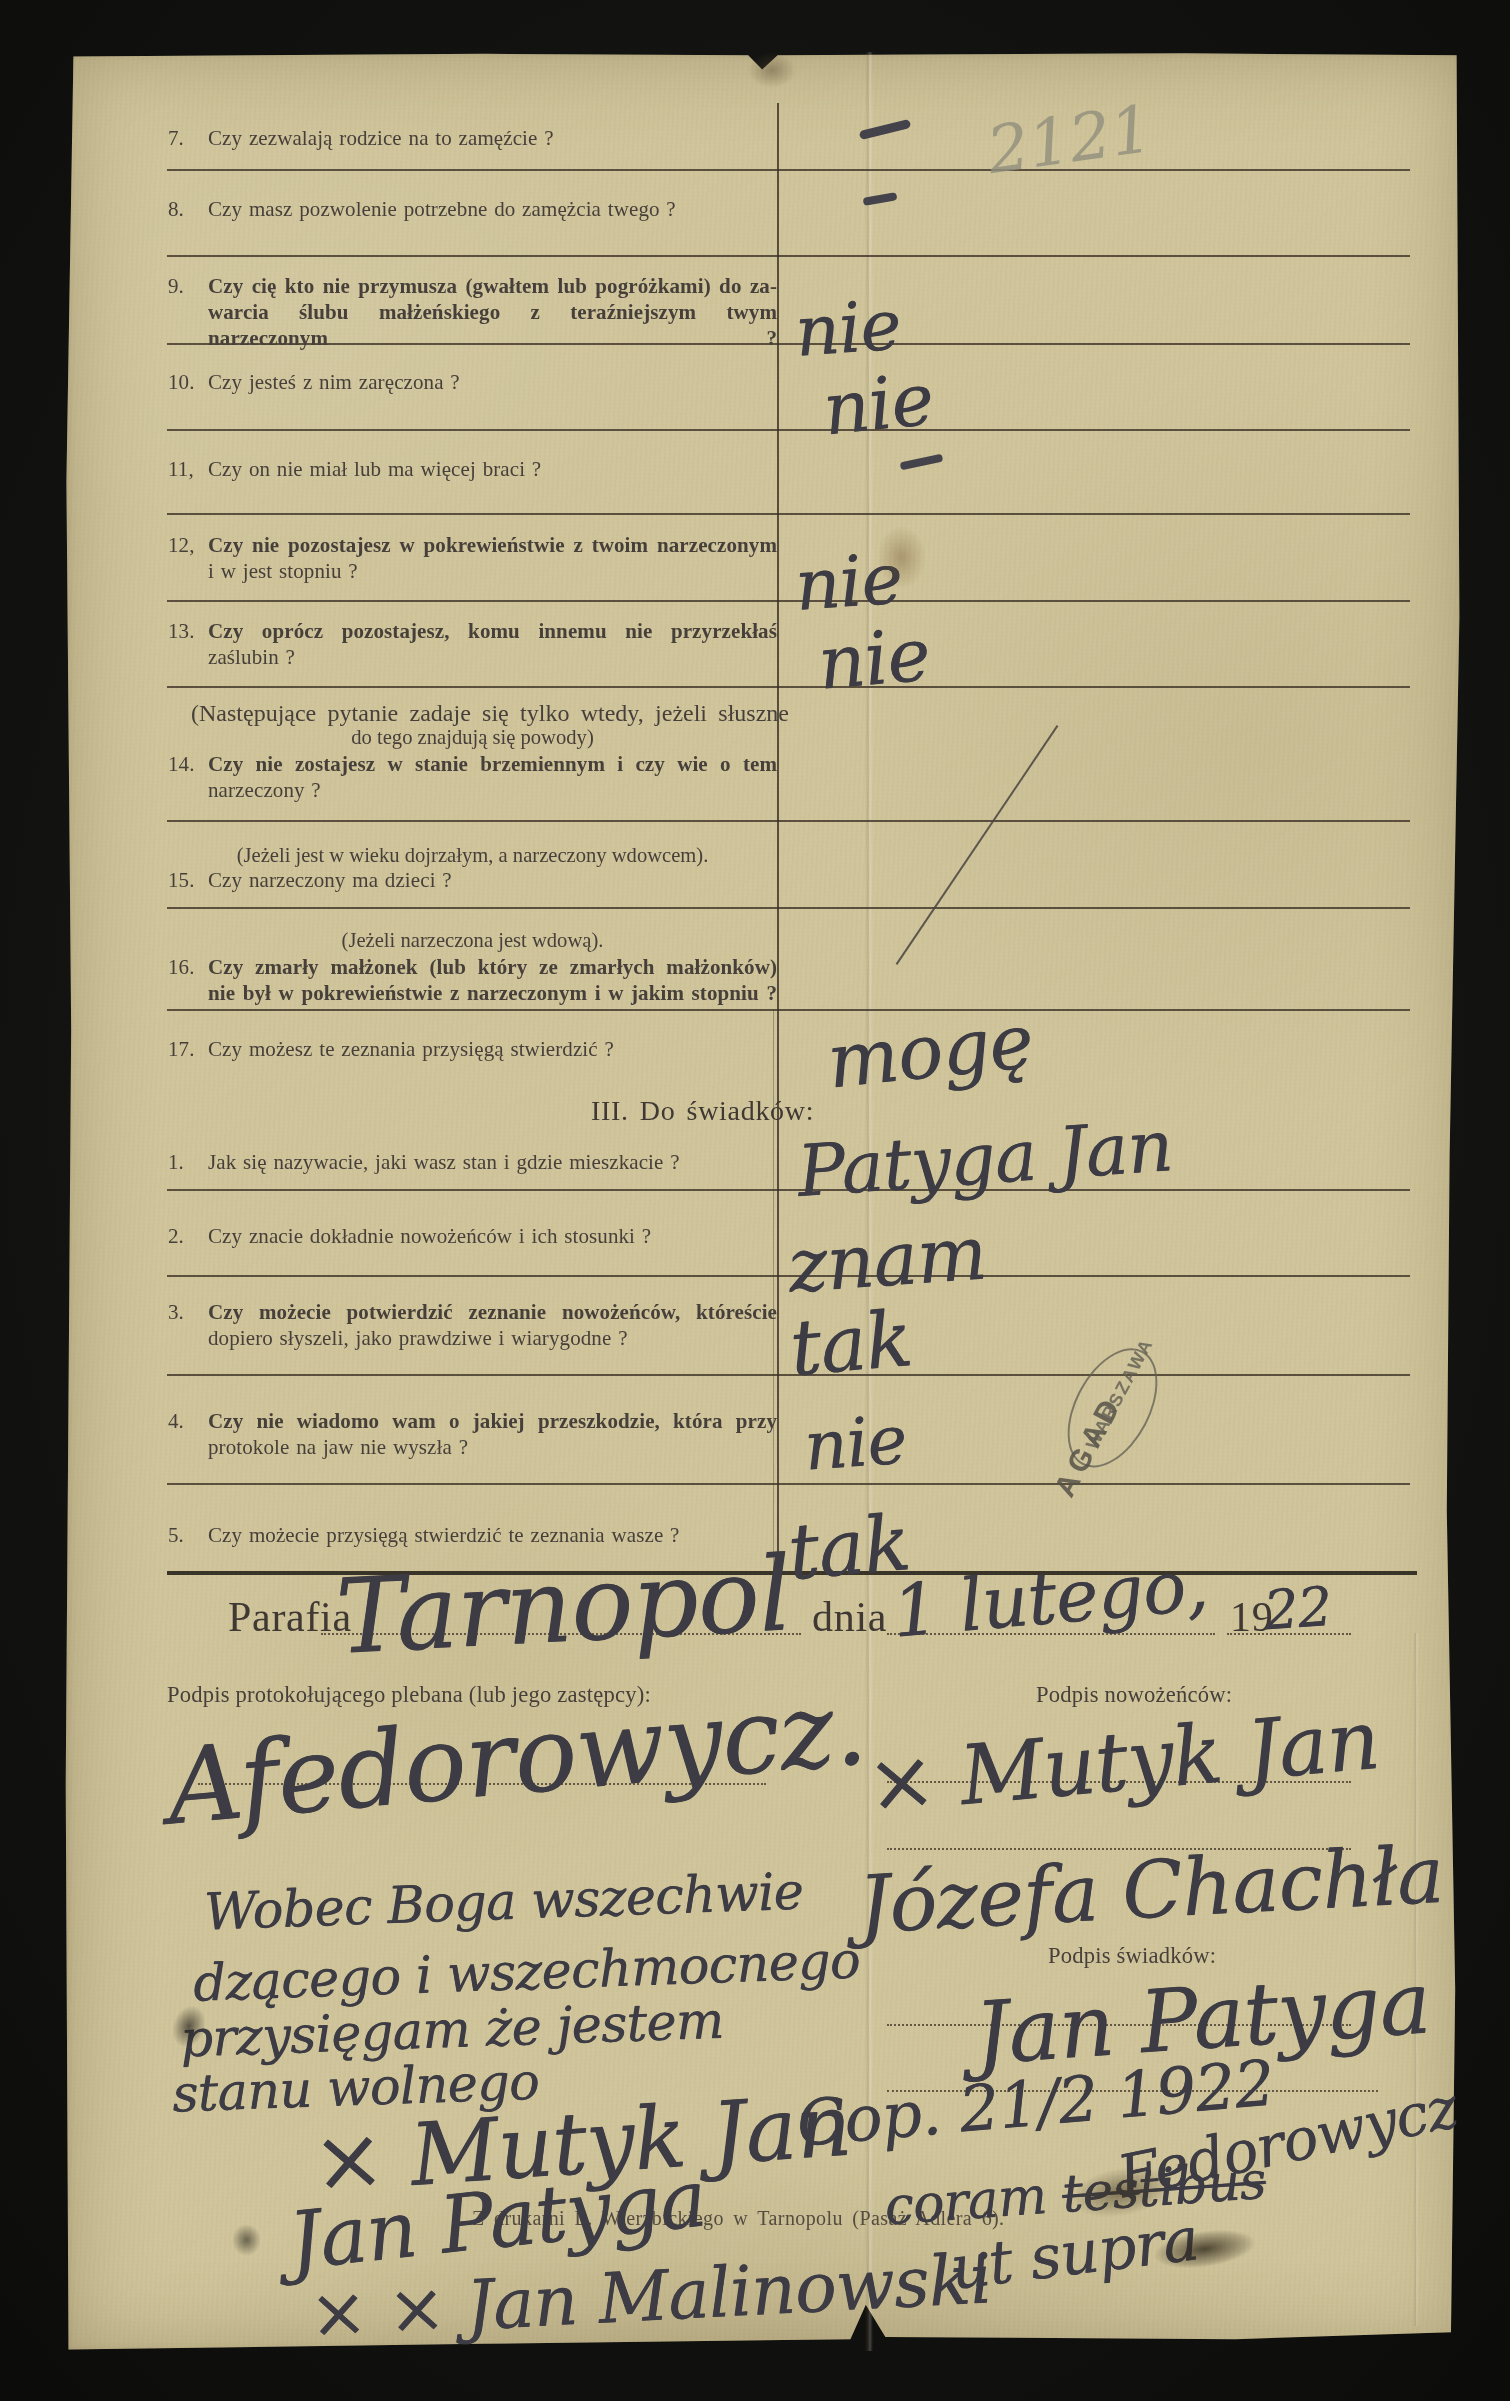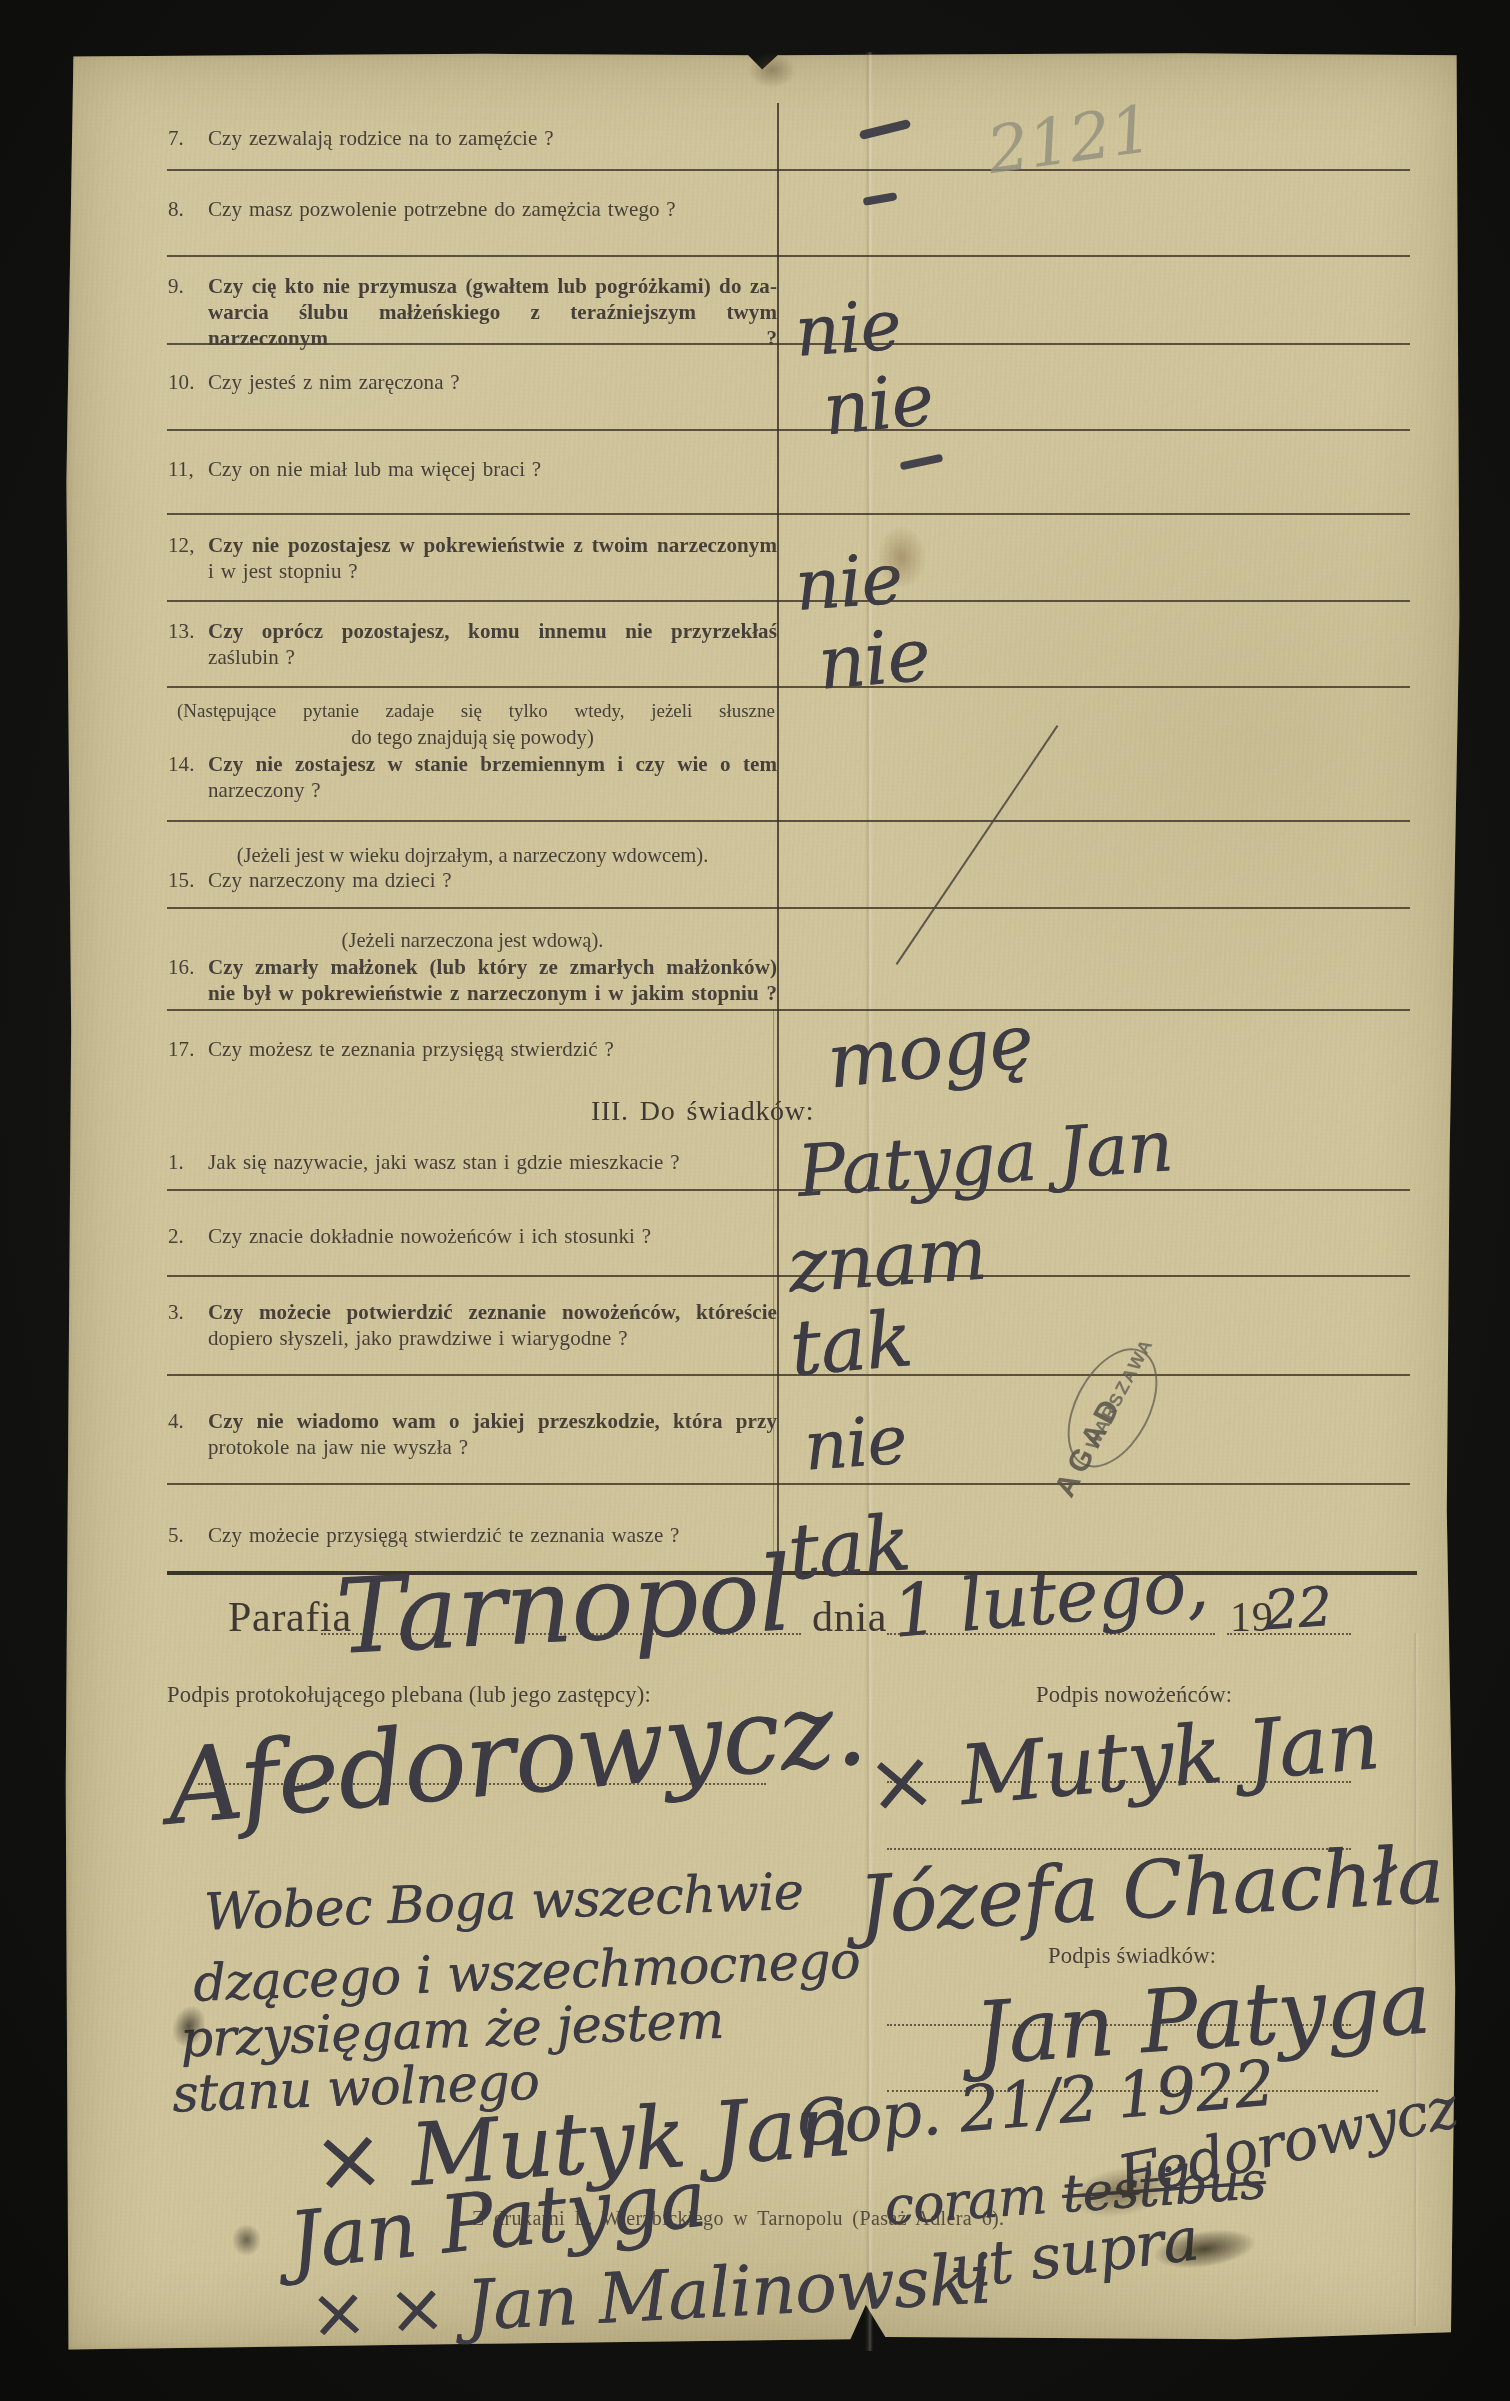--- a/index.html
+++ b/index.html
@@ -25,21 +25,21 @@
   
   .hr{position:absolute;height:1.7px;background:rgba(58,47,36,.78);}
   .hr-thick{position:absolute;height:4.1px;background:rgba(46,40,30,.92);}
   .vr{position:absolute;width:2.1px;background:rgba(58,48,38,.8);}
   .vr2{position:absolute;width:1px;background:rgba(58,48,38,.35);}
   .q-row{position:absolute;left:168px;width:609px;color:#47403a;font-size:21px;line-height:26px;letter-spacing:0.1px;word-spacing:1.4px;}
   .q-no{position:absolute;left:0;top:0;}
   .q-lines{margin-left:40px;}
   .jl{text-align:justify;text-align-last:justify;font-weight:bold;}
   .note{position:absolute;left:168px;width:609px;text-align:center;color:#47403a;font-size:20.6px;line-height:25px;}
-  .note-l{position:absolute;left:177px;width:598px;color:#47403a;font-size:19px;text-align:justify;text-align-last:justify;}
+  .note-l{position:absolute;left:191px;width:598px;color:#47403a;font-size:24px;text-align:justify;text-align-last:justify;}
   .heading3{position:absolute;left:591px;top:1095px;color:#3f3833;font-size:28px;letter-spacing:0.7px;word-spacing:3.4px;}
   .plabel{position:absolute;color:#47403a;font-size:22.6px;letter-spacing:0.2px;}
   .pbig{position:absolute;color:#3f3833;font-size:42px;letter-spacing:0.7px;}
   .dotted{position:absolute;border-top:2.1px dotted rgba(70,60,45,.8);height:0;}
   .imprint{position:absolute;left:472px;top:2207px;color:#554c40;font-size:20px;letter-spacing:0.4px;word-spacing:4.1px;white-space:nowrap;}
   
   .hw{position:absolute;font-family:"DejaVu Serif", serif;font-style:italic;color:#3d3c44;
       white-space:nowrap;letter-spacing:-0.7px;text-shadow:0.4px 0.3px 0 currentColor;}
   .pencil{position:absolute;font-family:"DejaVu Serif", serif;font-style:italic;color:#93907e;opacity:.82;white-space:nowrap;}
   .dash{position:absolute;background:#44434b;border-radius:5.5px;}

